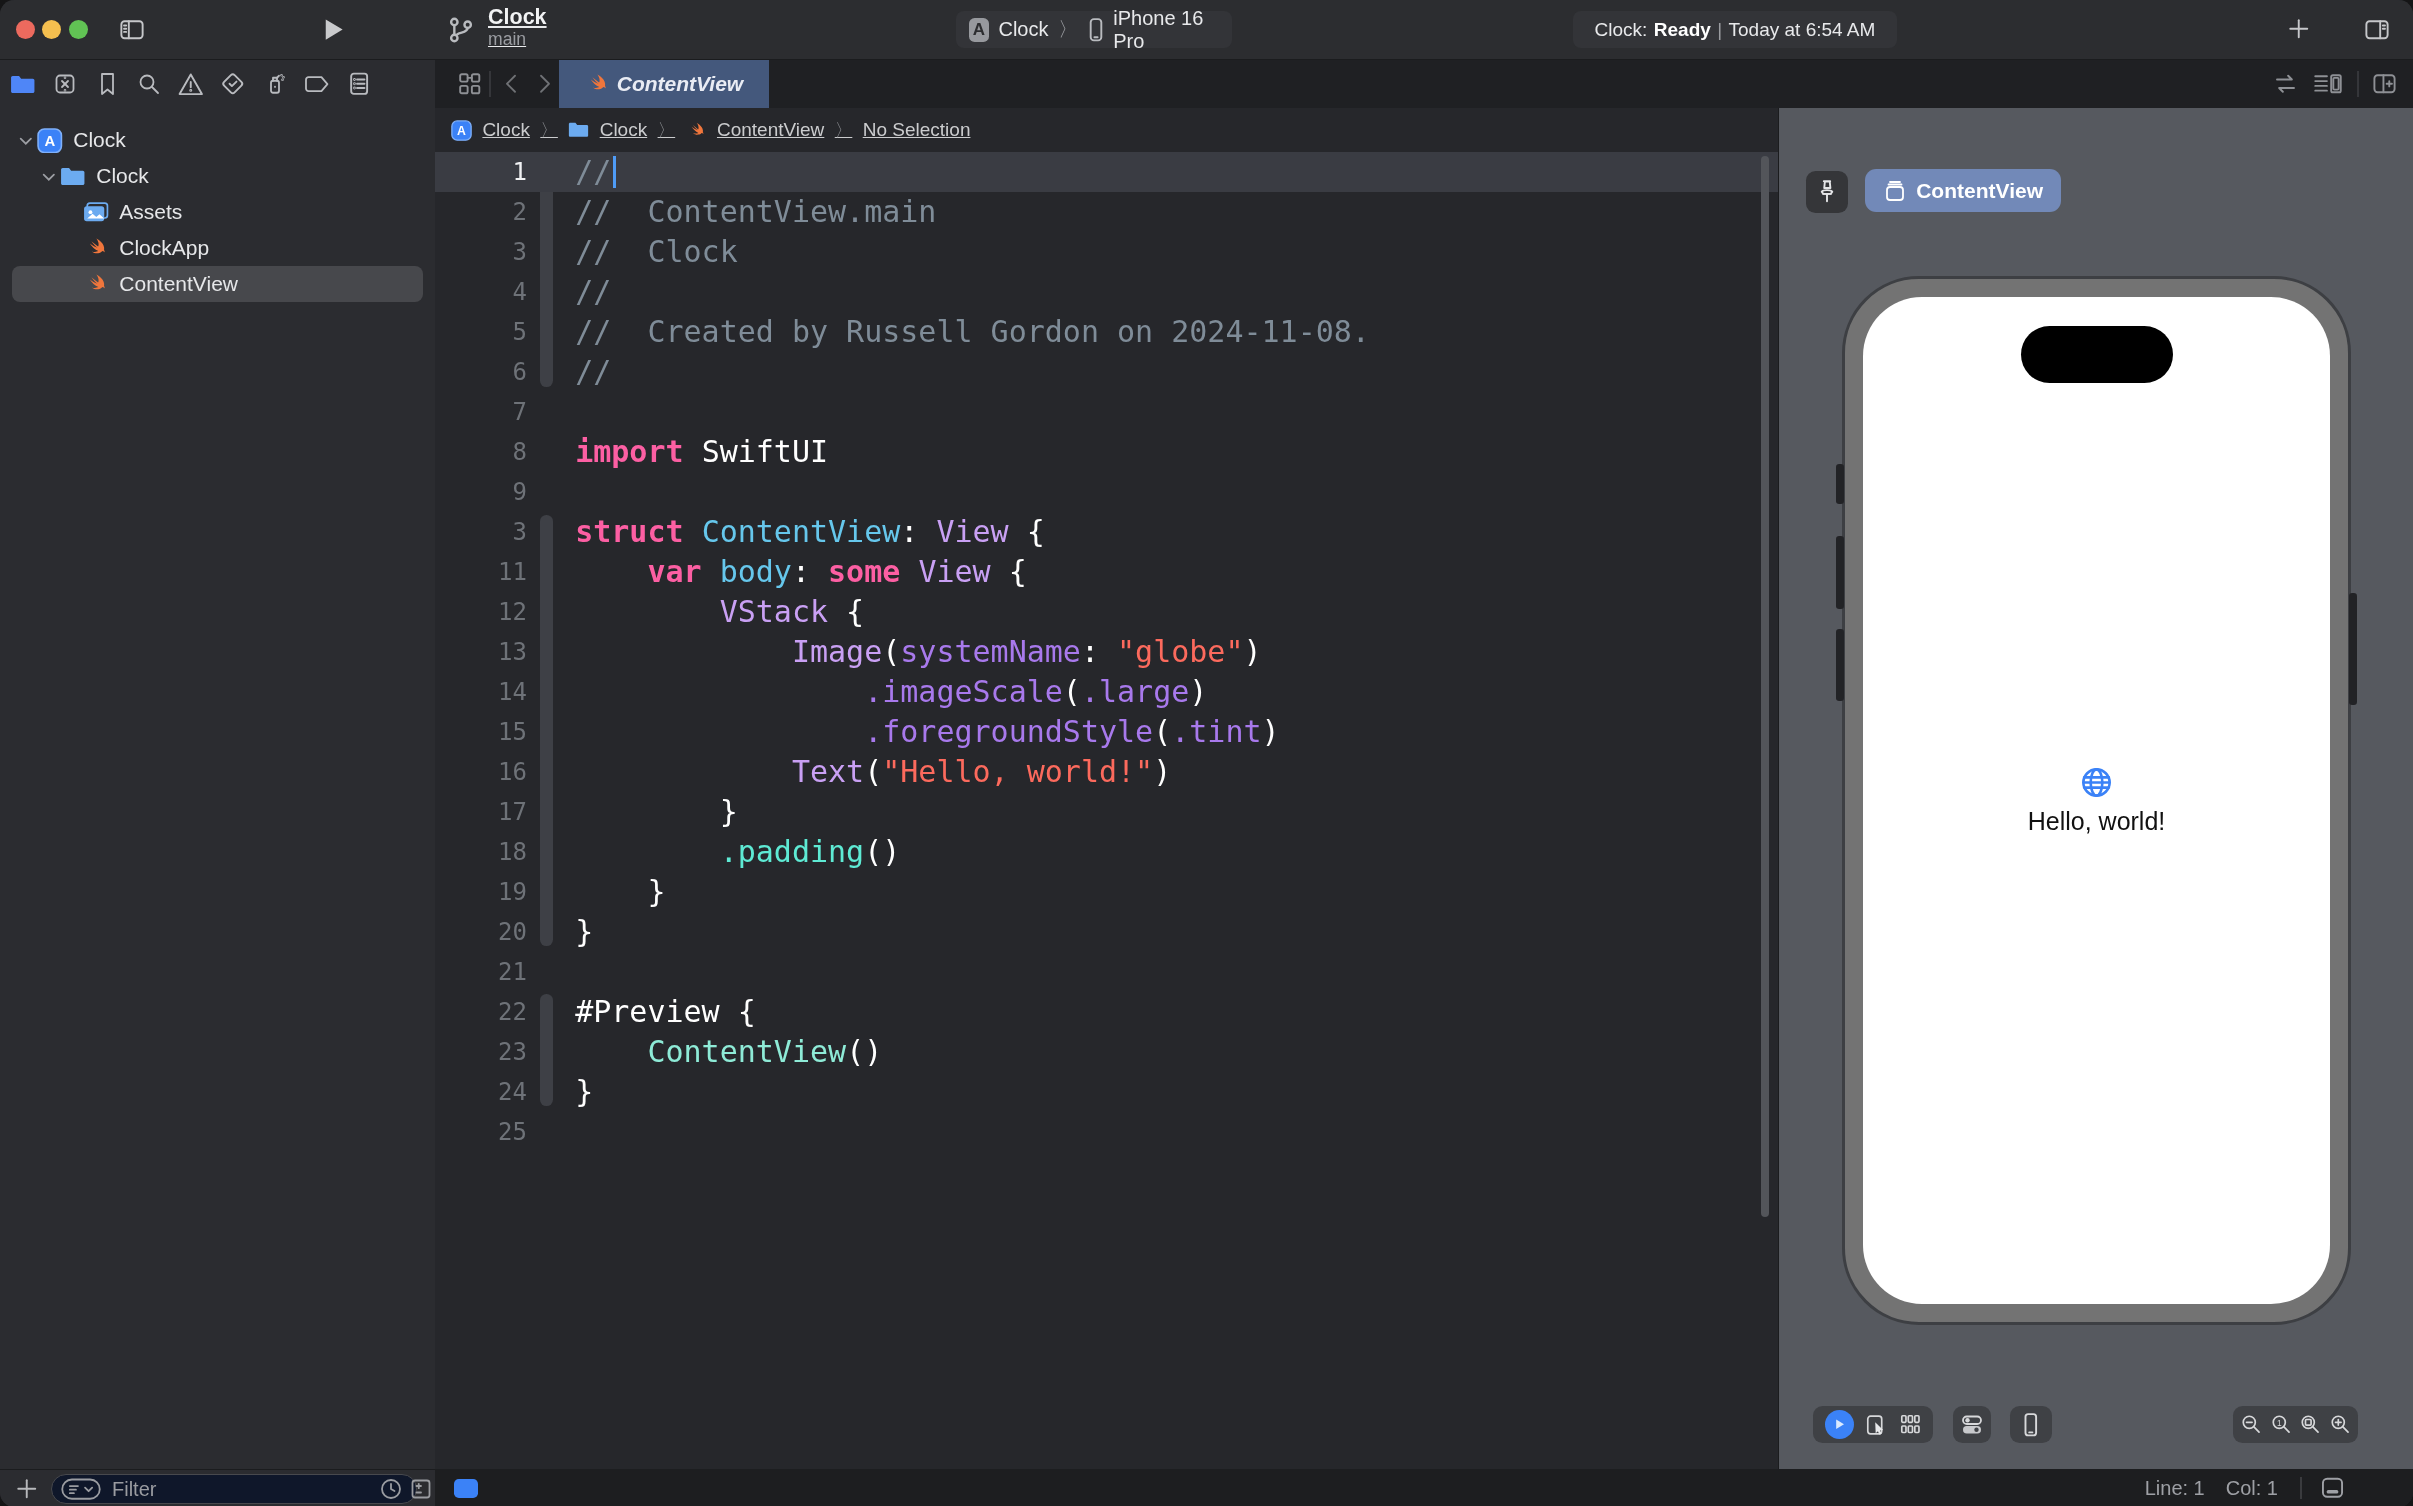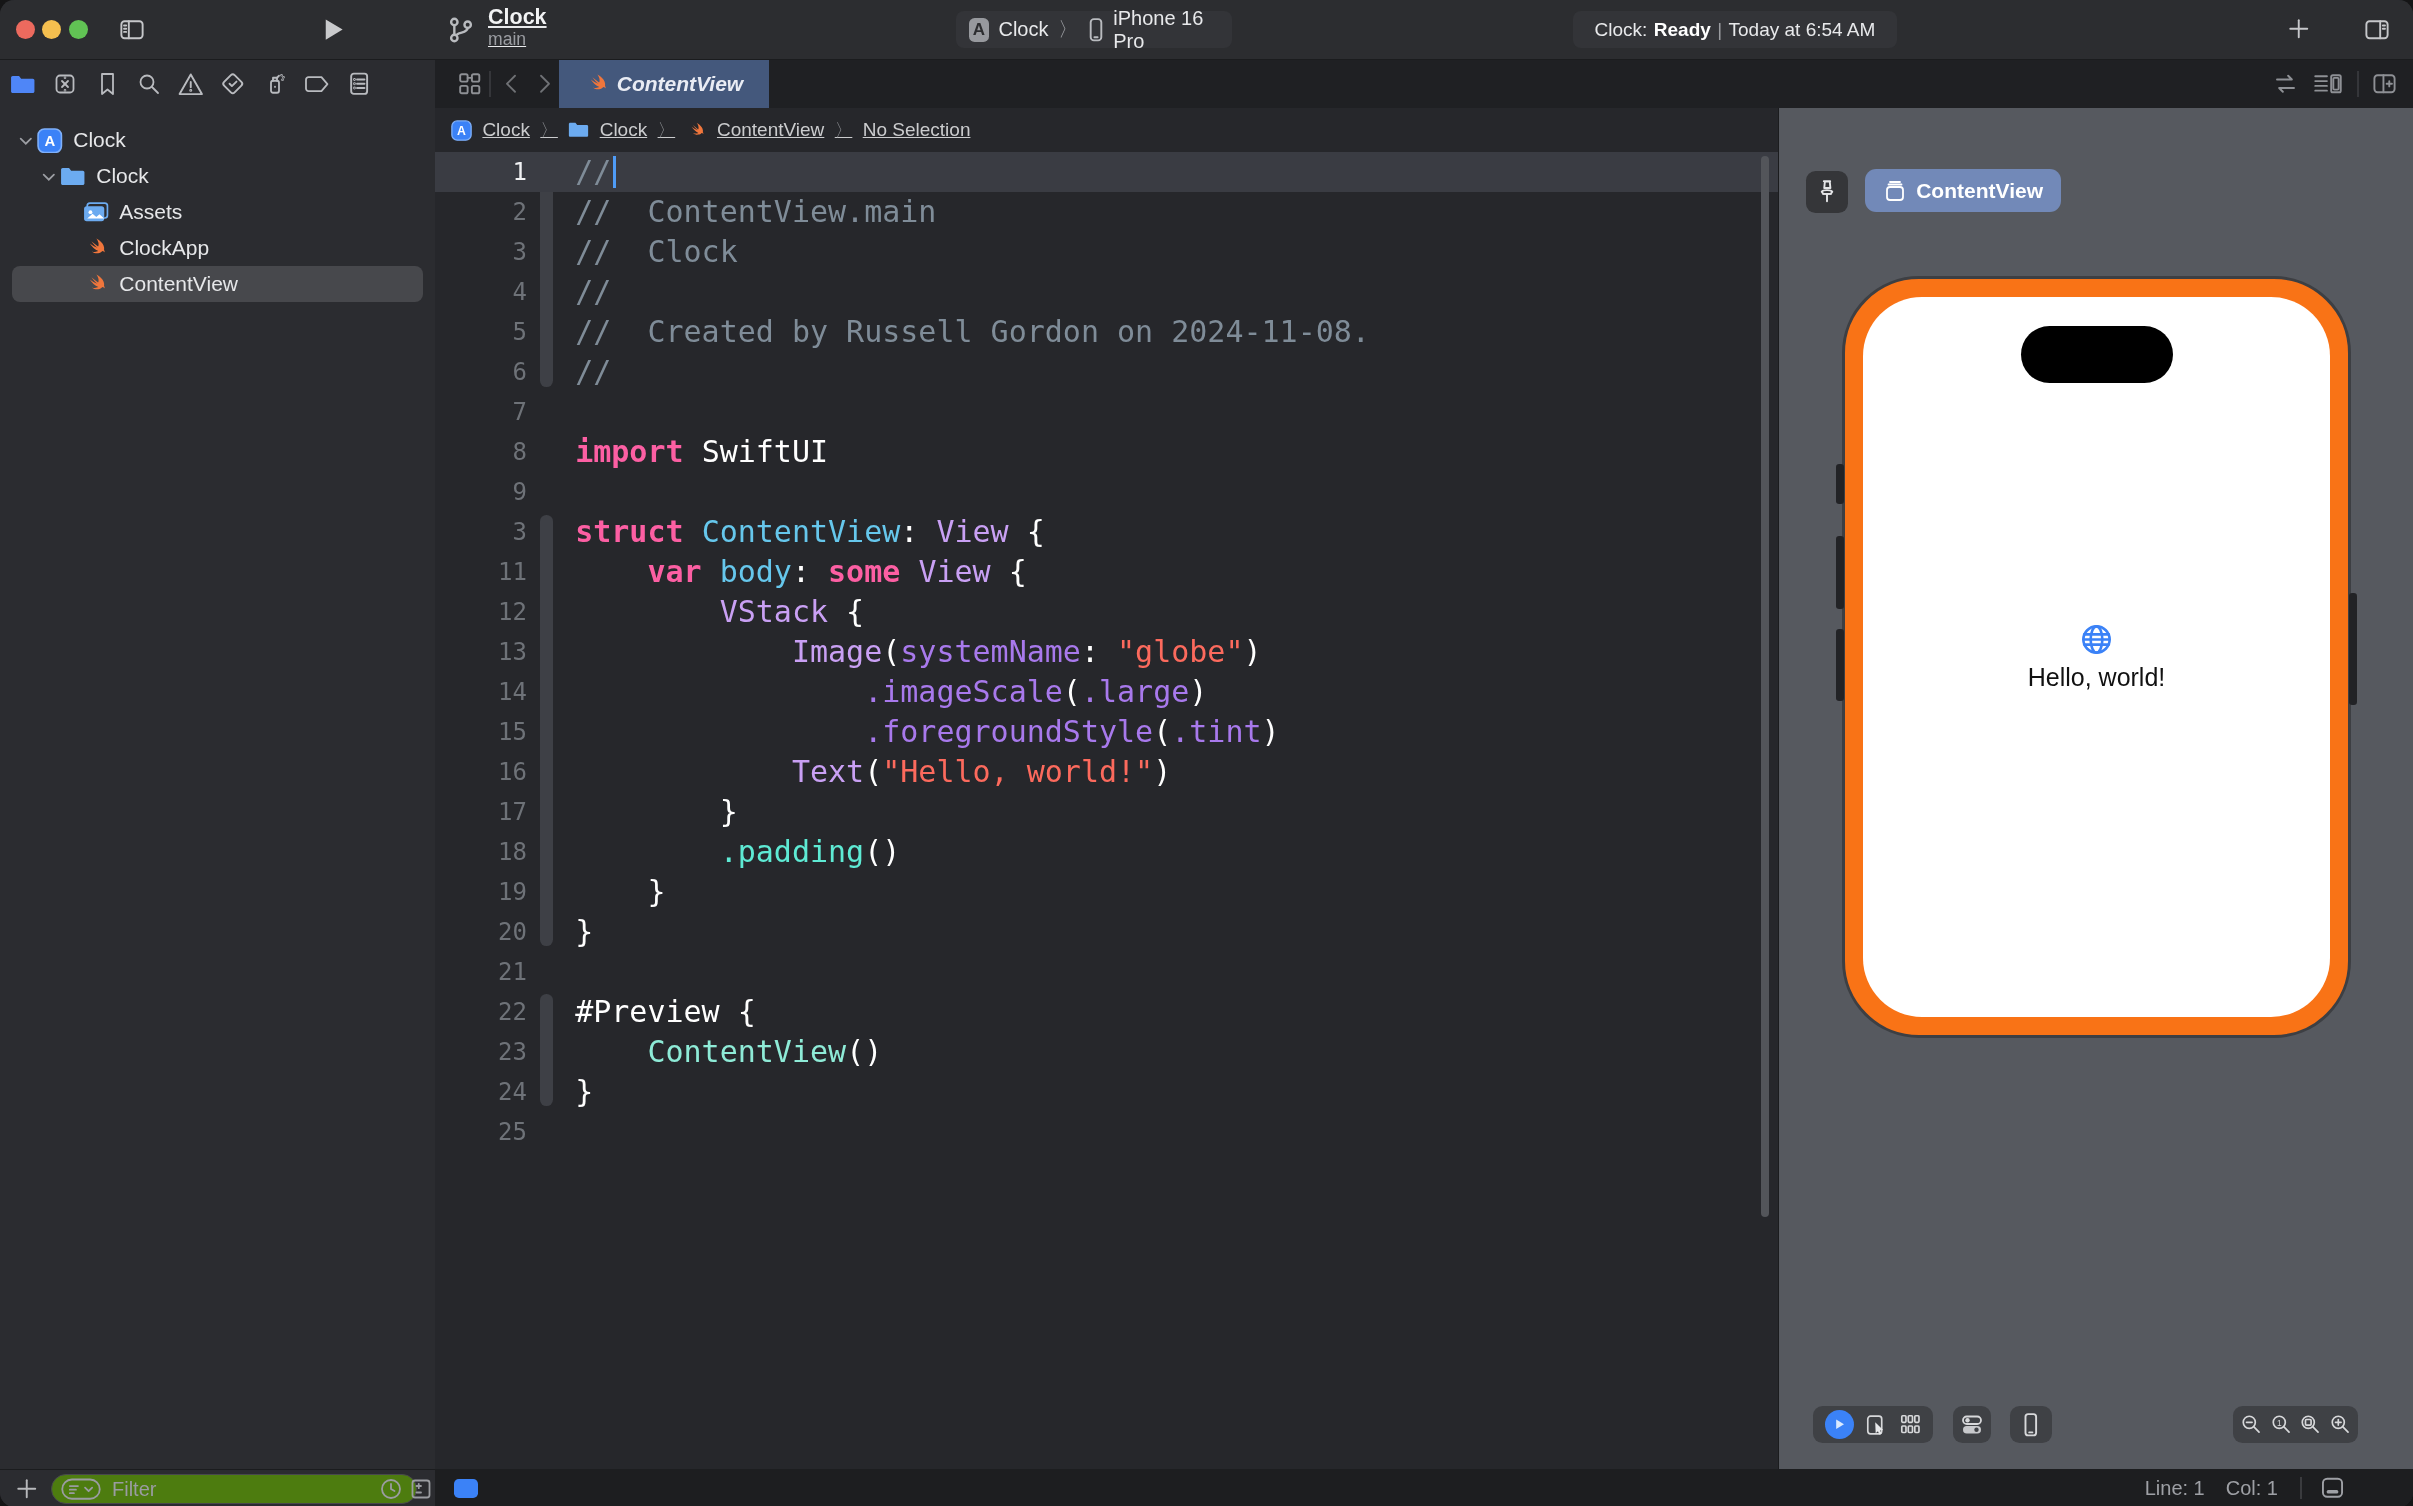--- a/index.html
+++ b/index.html
@@ -28,21 +28,21 @@
   #vdiv-left{left:435px;top:60px;width:1.6px;height:1447px;background:#1b1c1e;}
 
   
   #sidebar{left:0;top:108px;width:435px;height:1361px;background:#2b2c30;}
   #file-tree{position:absolute;left:0;top:14.4px;width:435px;}
   .tree-row{height:36px;display:flex;align-items:center;font-size:21px;color:#e6e7e9;margin:0 12px;border-radius:8px;padding-left:3.2px;}
   .tree-row.selected{background:#47484c;}
   .chev{width:21.5px;height:21.5px;color:#9b9da2;flex:0 0 auto;display:flex;align-items:center;justify-content:center;}
   .tree-ic{width:27px;height:24px;margin-right:9.6px;flex:0 0 auto;display:flex;align-items:center;justify-content:center;}
   #sidebar-bottom{left:0;top:1469px;width:435px;height:38px;background:#2b2c30;border-top:1.6px solid #1b1c1e;display:flex;align-items:center;}
-  #filter-field{position:absolute;left:51px;top:4px;width:366px;height:30px;border-radius:15px;background:#4d7c0f;border:0.8px solid #48494d;display:flex;align-items:center;padding:0 8px;color:#9a9ca1;}
+  #filter-field{position:absolute;left:51px;top:4px;width:366px;height:30px;border-radius:15px;background:#0f172a;border:0.8px solid #48494d;display:flex;align-items:center;padding:0 8px;color:#9a9ca1;}
   #filter-field input{flex:1;background:transparent;border:none;outline:none;color:#d6d7d9;font-size:20px;font-family:inherit;margin-left:8px;}
   #filter-field input::placeholder{color:#9a9ca1;}
 
   
   #tabbar{left:435px;top:60px;width:1979px;height:48px;background:#1f2023;}
   #active-tab{position:absolute;left:124px;top:0;width:210px;height:48px;background:#44587c;display:flex;align-items:center;justify-content:center;gap:8px;font-size:21px;font-style:italic;font-weight:600;color:#e9ecf4;}
   .tabicon{color:#8e9095;position:absolute;top:11.2px;}
 
   
   #jumpbar{left:435px;top:108px;width:1343px;height:44px;background:#26272b;display:flex;align-items:center;gap:10.4px;padding-left:16px;font-size:19px;color:#cbccce;}
@@ -67,21 +67,21 @@
   #blue-chip{position:absolute;left:19px;top:9.6px;width:24px;height:19px;border-radius:4.8px;background:#3b82f7;}
   #linecol{position:absolute;right:136px;top:0;height:38px;display:flex;align-items:center;gap:21px;font-size:20px;color:#9ea0a5;}
   #lc-div{position:absolute;right:112px;top:8px;width:1.6px;height:22.3px;background:#3a3b3e;}
   #status-editor-icon{position:absolute;right:67px;top:6.4px;color:#9ea0a5;}
 
   
   #preview{left:1778px;top:108px;width:635px;height:1361px;background:#56595f;border-left:1.6px solid #1b1c1e;}
   #pin-btn{position:absolute;left:27px;top:63px;width:42px;height:42px;border-radius:9.6px;background:#353639;color:#e4e5e7;display:flex;align-items:center;justify-content:center;}
   #preview-pill{position:absolute;left:86px;top:61px;height:43px;border-radius:11.2px;background:#7289b8;display:flex;align-items:center;gap:9.6px;padding:0 17.6px;font-size:21px;font-weight:600;color:#ffffff;}
   
-  #phone{position:absolute;left:63px;top:168px;width:509px;height:762px;border-radius:77px;background:#f97316;border:3.2px solid #3d3f43;}
+  #phone{position:absolute;left:63px;top:168px;width:509px;height:1049px;border-radius:77px;background:#737373;border:3.2px solid #3d3f43;}
   #phone-screen{position:absolute;inset:17.6px;border-radius:59px;background:#ffffff;display:flex;flex-direction:column;align-items:center;justify-content:center;gap:6.4px;}
   #dyn-island{position:absolute;left:50%;transform:translateX(-50%);top:29px;width:152px;height:57px;border-radius:29px;background:#000;}
   .sidebtn{position:absolute;background:#222326;border-radius:3.2px;}
   #hello-text{font-size:25px;color:#111;font-family:"Liberation Sans",sans-serif;}
   
   .ctl{position:absolute;top:1298px;height:37px;border-radius:9.6px;background:#3f4145;display:flex;align-items:center;justify-content:space-evenly;color:#d7d8da;}
   #zoom-group{left:454px;width:125px;}
   #live-group{left:34px;width:120px;}
   #btn-device-settings{left:174px;width:38px;}
   #btn-device{left:231px;width:42px;}

